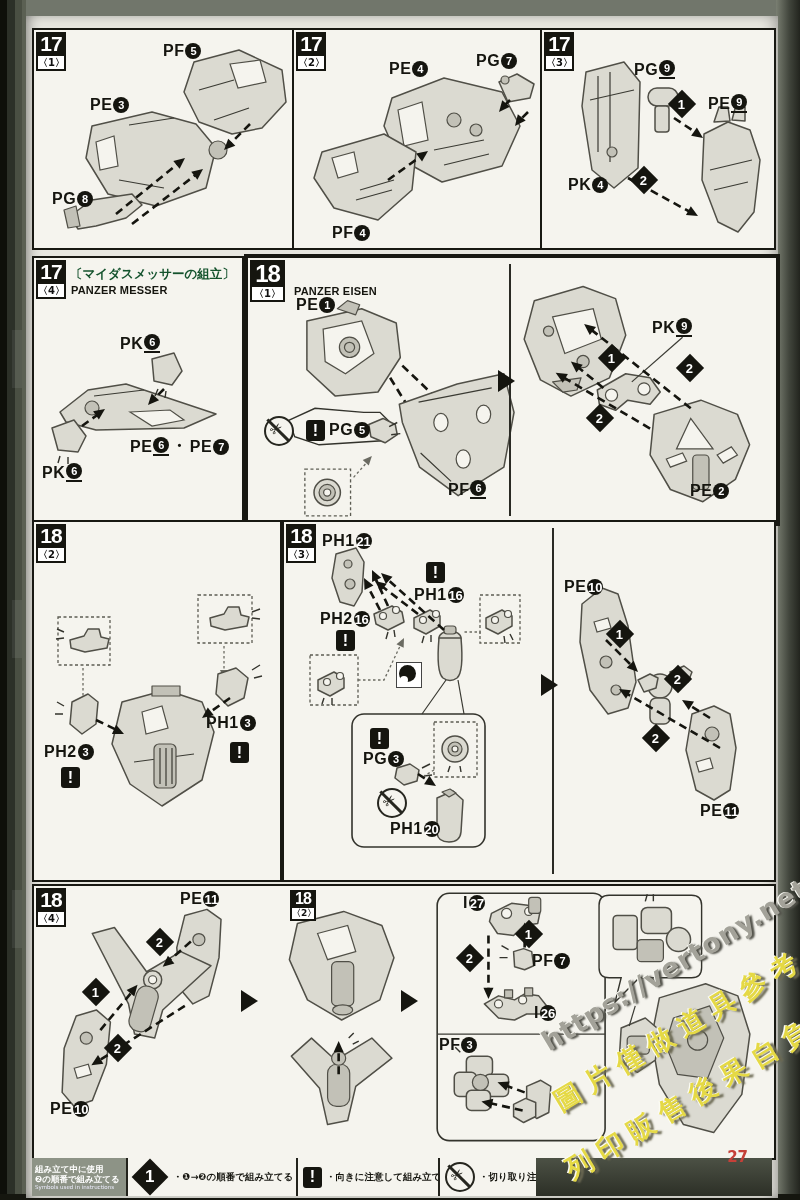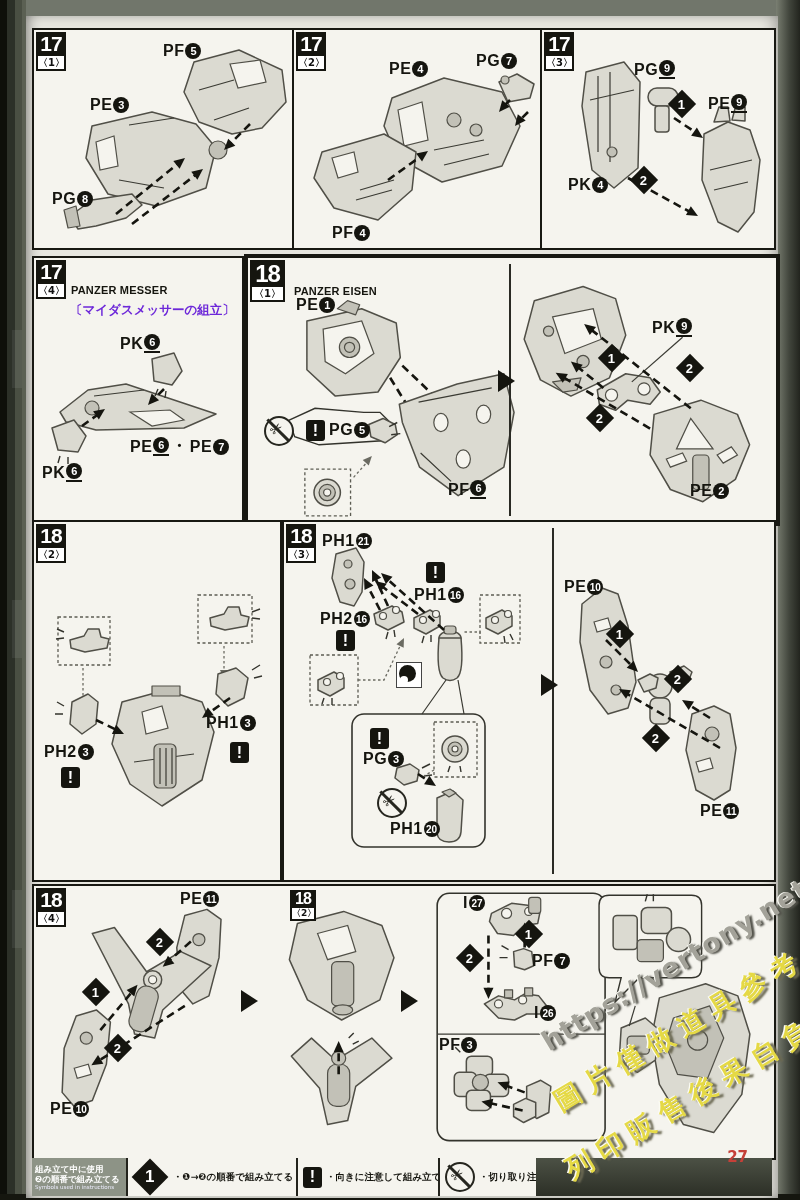--- a/index.html
+++ b/index.html
@@ -16,26 +16,26 @@
   
   .step{position:absolute;left:2px;top:2px;width:30px;text-align:center;z-index:4;}
   .step-num{display:block;background:#15150f;color:#fff;font-weight:bold;font-size:21px;line-height:24px;letter-spacing:-1px;font-family:"Liberation Sans",sans-serif;}
   .step-sub{display:block;background:#fff;border:2px solid #15150f;border-top:none;color:#111;font-weight:bold;font-size:10px;line-height:13px;}
   .step.lg{width:35px;}
   .step.lg .step-num{font-size:24px;line-height:27px;}
   .step.sm{width:26px;}
   .step.sm .step-num{font-size:16px;line-height:18px;}
   .step.sm .step-sub{font-size:9px;line-height:11px;}
   
-  .title-jp{position:absolute;font-weight:bold;font-size:14px;color:#6d28d9;white-space:nowrap;z-index:3;margin-top:36px;}
+  .title-jp{position:absolute;font-weight:bold;font-size:14px;color:#14532d;white-space:nowrap;z-index:3;}
   .title-en{position:absolute;font-weight:bold;font-size:11px;color:#15150f;letter-spacing:.2px;font-family:"Liberation Sans",sans-serif;z-index:3;}
   
   .plabel{position:absolute;display:flex;align-items:center;gap:1px;font-weight:bold;font-size:16px;color:#15150f;font-family:"Liberation Sans",sans-serif;letter-spacing:.5px;z-index:3;white-space:nowrap;}
   .pnum{display:inline-flex;align-items:center;justify-content:center;width:16px;height:16px;border-radius:50%;background:#15150f;color:#fff;font-size:11px;font-weight:bold;letter-spacing:0;}
-  .pnum.w2{font-size:10px;}
+  .pnum.w2{font-size:13px;}
   .un{display:inline-flex;border-bottom:2px solid #15150f;padding-bottom:1px;}
   .psep{margin:0 1px;}
   
   .dia{position:absolute;width:20px;height:20px;background:#15150f;transform:rotate(45deg);display:flex;align-items:center;justify-content:center;z-index:3;}
   .dia i{transform:rotate(-45deg);color:#fff;font-style:normal;font-weight:bold;font-size:13px;font-family:"Liberation Sans",sans-serif;}
   .dia.big{width:26px;height:26px;}
   .dia.big i{font-size:17px;}
   
   .warn{position:absolute;width:19px;height:21px;background:#15150f;border-radius:3px;color:#fff;display:flex;align-items:center;justify-content:center;z-index:3;}
   .warn::after{content:"!";font-weight:bold;font-size:16px;font-family:"Liberation Sans",sans-serif;}

